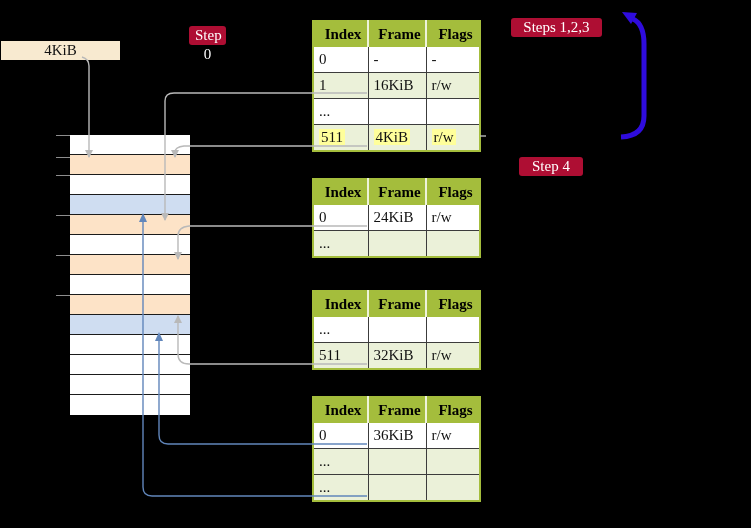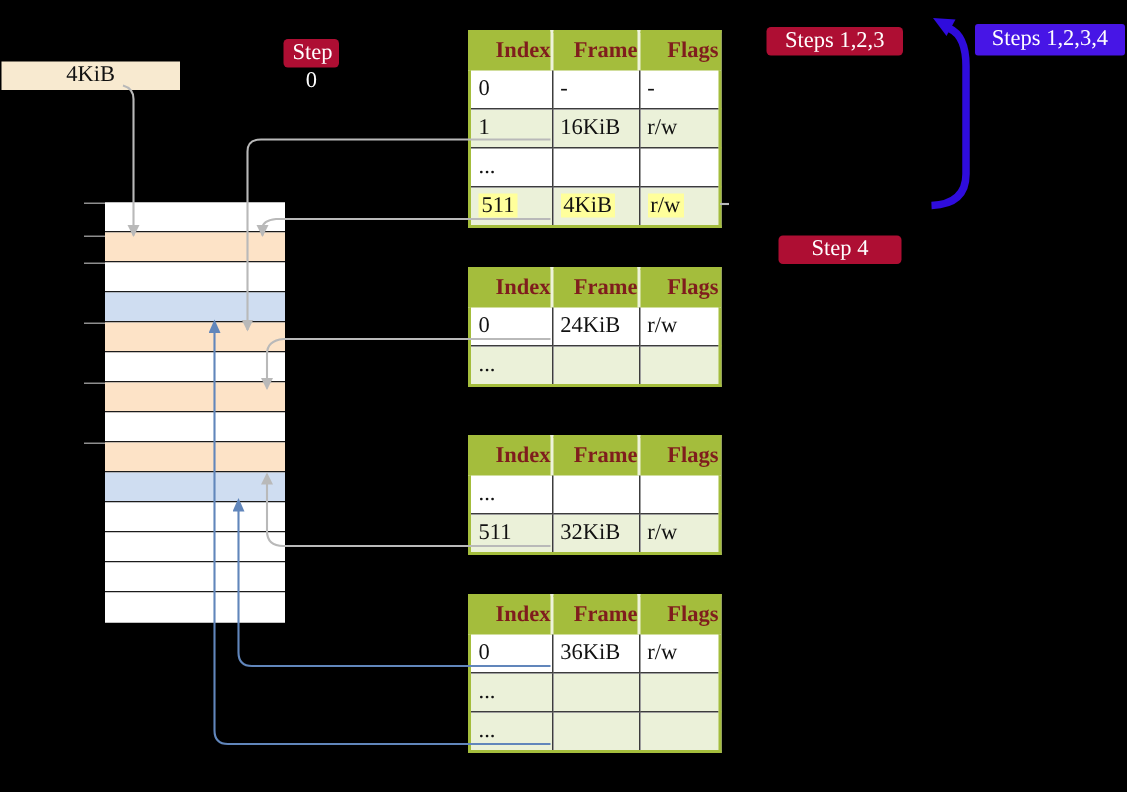--- a/index.html
+++ b/index.html
@@ -15,38 +15,38 @@
   
   .badge{
     position:absolute;height:19px;line-height:19px;font-size:15px;color:#fff;
     text-align:center;border-radius:3px;padding:0 6px;box-sizing:border-box;
   }
   .badge.red{background:var(--badge-red);}
   .badge.blue{background:var(--badge-blue);border-radius:2px;}
   #badge-step0{left:189px;top:26px;width:37px;}
   #badge-steps123{left:511px;top:18px;width:91px;}
   #badge-steps1234{left:650px;top:16px;width:100px;height:21px;line-height:21px;}
-  #badge-step4{left:519px;top:157px;width:82px;}
+  #badge-step4{left:519px;top:157px;width:64px;}
   
   #memory-strip{
     position:absolute;left:70px;top:135px;width:120px;height:280px;background:#fff;
   }
   .mem-row{height:19px;border-bottom:1px solid #1b1b1b;}
   .mem-row:last-child{border-bottom:none;height:20px;}
   .mem-row.white{background:#ffffff;}
   .mem-row.peach{background:var(--peach);}
   .mem-row.blue{background:var(--frame-blue);}
   .tick{position:absolute;left:56px;width:14px;height:1px;background:var(--tick-gray);}
   
   table.pt{
     position:absolute;border-collapse:collapse;table-layout:fixed;width:167px;
     border:2px solid var(--table-green);background:#fff;font-size:15px;color:#111;
   }
   table.pt th{
-    background:var(--table-green);color:#7f1d1d;font-weight:bold;text-align:right;
+    background:var(--table-green);color:#000000;font-weight:bold;text-align:center;
     height:25px;padding:0 0 0 5px;font-size:15px;
   }
   table.pt th + th{border-left:2px solid #eef3da;font-family:Liberation Serif, serif;}
   table.pt td{
     height:25px;padding:0 0 0 5px;border:1px solid #3c3c3c;border-top:none;
     white-space:nowrap;overflow:hidden;
   }
   table.pt tr.r-green td{background:var(--row-green);}
   table.pt tr.r-white td{background:#ffffff;}
   .hl{background:var(--highlight);padding:0 2px;}
@@ -61,21 +61,20 @@
 </style>
 </head>
 <body>
 
 <div id="canvas">
 
   <div class="size-box">4KiB</div>
 
   <div id="badge-step0" class="badge red">Step 0</div>
   <div id="badge-steps123" class="badge red">Steps 1,2,3</div>
-  <div id="badge-steps1234" class="badge blue">Steps 1,2,3,4</div>
   <div id="badge-step4" class="badge red">Step 4</div>
 
   <div id="memory-strip">
       <div class="mem-row white"></div>
       <div class="mem-row peach"></div>
       <div class="mem-row white"></div>
       <div class="mem-row blue"></div>
       <div class="mem-row peach"></div>
       <div class="mem-row white"></div>
       <div class="mem-row peach"></div>

